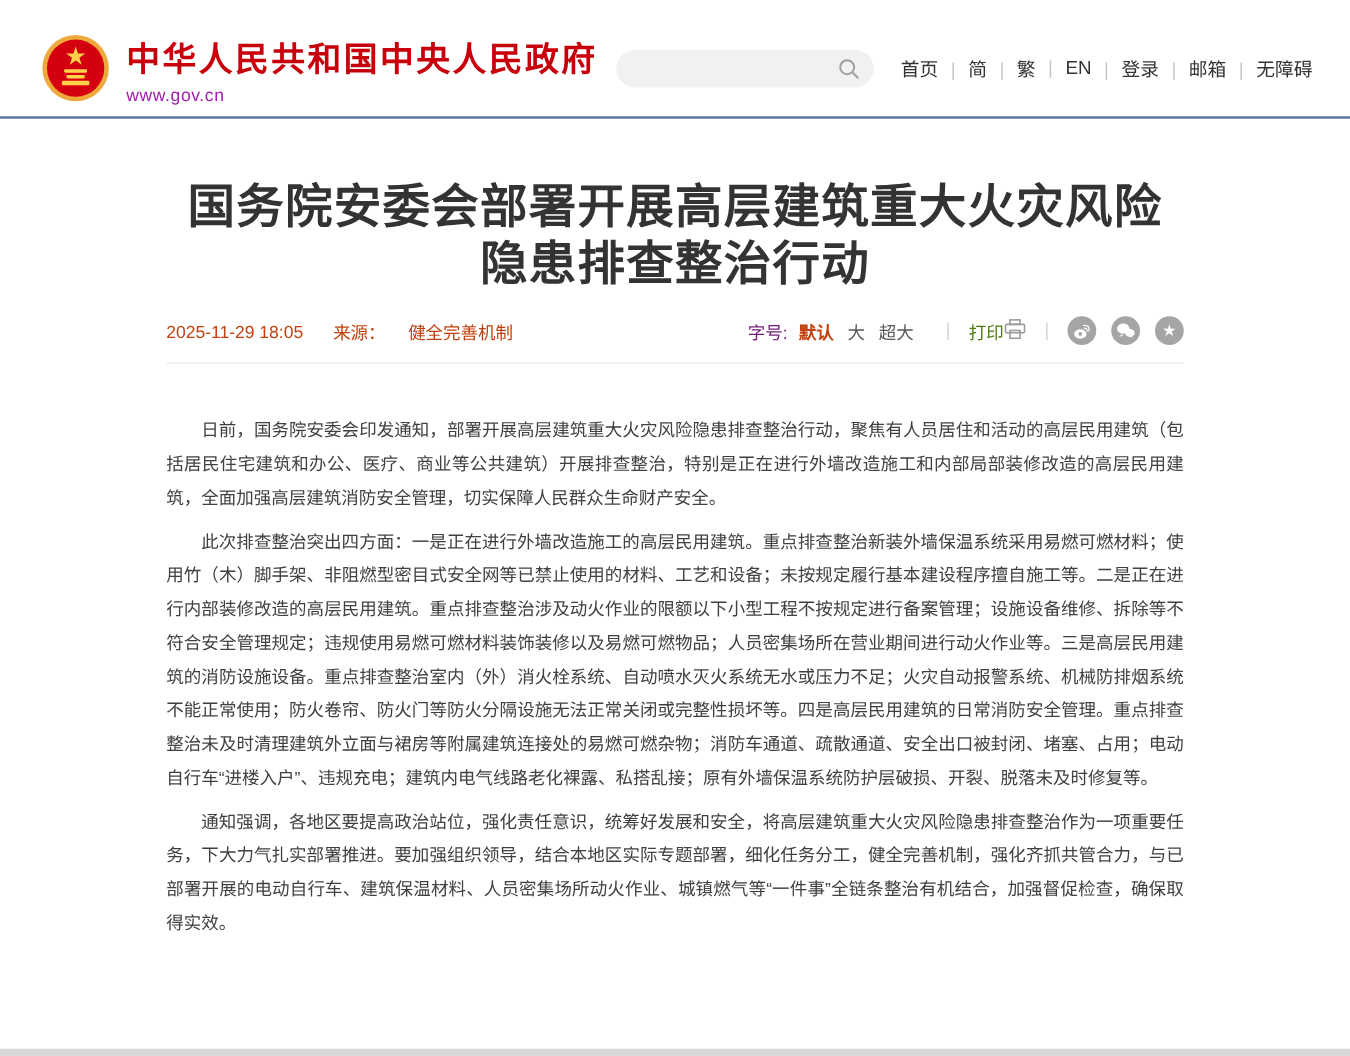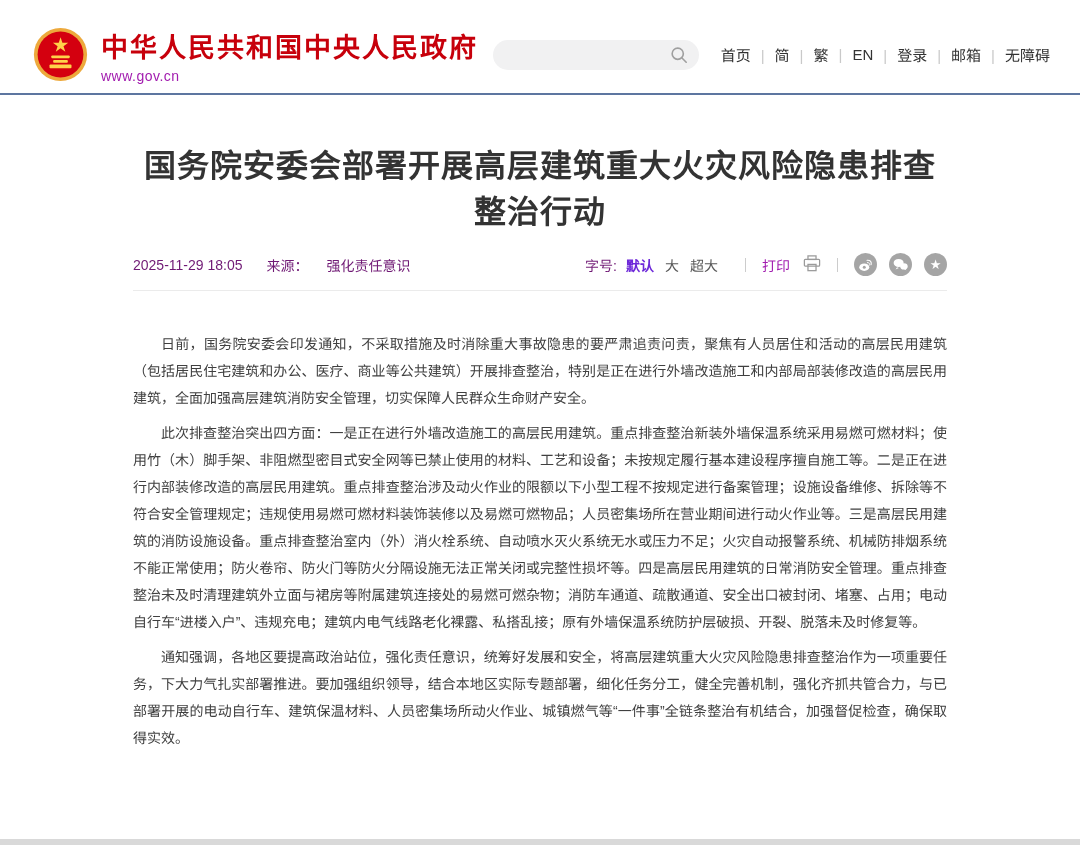--- a/index.html
+++ b/index.html
@@ -27,38 +27,38 @@
   .search-input { position:absolute; inset:0; width:100%; border:0; background:transparent; outline:none; padding:0 38px 0 14px; font-size:13px; color:#333; border-radius:16px; }
   .search-icon { position:absolute; right:11px; top:6px; pointer-events:none; }
 
   .top-nav { display:flex; align-items:center; font-size:15px; color:#333; white-space:nowrap; }
   .nav-item { cursor:pointer; }
   .nav-item + .nav-item::before { content:"|"; color:#c9c9c9; margin:0 10px; font-weight:400; }
 
   
   main { width:814px; margin:0 auto; }
   .article-title {
-    margin:48px 0 0; font-size:32px; line-height:46px; font-weight:700;
+    margin:48px 0 0; font-size:38px; line-height:46px; font-weight:700;
     color:#333; text-align:center; letter-spacing:1px;
   }
 
   .meta-row {
     margin-top:18px; display:flex; justify-content:space-between; align-items:center;
     padding-bottom:14px; border-bottom:1px solid #ebebeb;
   }
-  .meta-left { font-size:14px; color:#701a75; display:flex; align-items:center; }
+  .meta-left { font-size:14px; color:#c2410c; display:flex; align-items:center; }
   .meta-date { margin-right:24px; }
   .meta-source-label { margin-right:18px; }
 
   .meta-right { display:flex; align-items:center; font-size:14px; color:#8c8c8c; }
   .fs-label { margin-right:9px; color:#701a75; }
   .fs-option { margin-right:11px; cursor:pointer; color:#595959; }
-  .fs-option.selected { color:#6d28d9; font-weight:700; }
+  .fs-option.selected { color:#c2410c; font-weight:700; }
   .meta-sep { width:1px; height:14px; background:#ccc; margin:0 16px; }
-  .print-btn { display:flex; align-items:center; gap:13px; cursor:pointer; color:#a21caf; }
+  .print-btn { display:flex; align-items:center; gap:0; cursor:pointer; color:#4d7c0f; }
   .share-group { display:flex; gap:12px; align-items:center; }
   .share-icon {
     width:23px; height:23px; border-radius:50%; background:#a5a5a5;
     display:flex; align-items:center; justify-content:center; cursor:pointer;
     color:#fff; font-size:13px; line-height:1;
   }
 
   .article-body { margin-top:40px; }
   .article-body p {
     margin:0 0 8px; font-size:14px; line-height:27px; color:#404040;
@@ -110,21 +110,21 @@
   </div>
 </header>
 
 <main>
   <h1 class="article-title">国务院安委会部署开展高层建筑重大火灾风险隐患排查整治行动</h1>
 
   <div class="meta-row">
     <div class="meta-left">
       <span class="meta-date">2025-11-29 18:05</span>
       <span class="meta-source-label">来源：</span>
-      <span class="meta-source">强化责任意识</span>
+      <span class="meta-source">健全完善机制</span>
     </div>
 
     <div class="meta-right">
       <span class="fs-label">字号:</span>
       <span class="fs-option selected">默认</span>
       <span class="fs-option">大</span>
       <span class="fs-option">超大</span>
 
       <span class="meta-sep"></span>
 
@@ -157,19 +157,19 @@
             <ellipse cx="17.5" cy="13" rx="6" ry="5"></ellipse>
             <path d="M21.5 19 l-2 -2.6 -2.3 0.8 z"></path>
           </svg>
         </span>
         <span class="share-icon">★</span>
       </span>
     </div>
   </div>
 
   <div class="article-body">
-    <p>日前，国务院安委会印发通知，不采取措施及时消除重大事故隐患的要严肃追责问责，聚焦有人员居住和活动的高层民用建筑（包括居民住宅建筑和办公、医疗、商业等公共建筑）开展排查整治，特别是正在进行外墙改造施工和内部局部装修改造的高层民用建筑，全面加强高层建筑消防安全管理，切实保障人民群众生命财产安全。</p>
+    <p>日前，国务院安委会印发通知，部署开展高层建筑重大火灾风险隐患排查整治行动，聚焦有人员居住和活动的高层民用建筑（包括居民住宅建筑和办公、医疗、商业等公共建筑）开展排查整治，特别是正在进行外墙改造施工和内部局部装修改造的高层民用建筑，全面加强高层建筑消防安全管理，切实保障人民群众生命财产安全。</p>
     <p>此次排查整治突出四方面：一是正在进行外墙改造施工的高层民用建筑。重点排查整治新装外墙保温系统采用易燃可燃材料；使用竹（木）脚手架、非阻燃型密目式安全网等已禁止使用的材料、工艺和设备；未按规定履行基本建设程序擅自施工等。二是正在进行内部装修改造的高层民用建筑。重点排查整治涉及动火作业的限额以下小型工程不按规定进行备案管理；设施设备维修、拆除等不符合安全管理规定；违规使用易燃可燃材料装饰装修以及易燃可燃物品；人员密集场所在营业期间进行动火作业等。三是高层民用建筑的消防设施设备。重点排查整治室内（外）消火栓系统、自动喷水灭火系统无水或压力不足；火灾自动报警系统、机械防排烟系统不能正常使用；防火卷帘、防火门等防火分隔设施无法正常关闭或完整性损坏等。四是高层民用建筑的日常消防安全管理。重点排查整治未及时清理建筑外立面与裙房等附属建筑连接处的易燃可燃杂物；消防车通道、疏散通道、安全出口被封闭、堵塞、占用；电动自行车“进楼入户”、违规充电；建筑内电气线路老化裸露、私搭乱接；原有外墙保温系统防护层破损、开裂、脱落未及时修复等。</p>
     <p>通知强调，各地区要提高政治站位，强化责任意识，统筹好发展和安全，将高层建筑重大火灾风险隐患排查整治作为一项重要任务，下大力气扎实部署推进。要加强组织领导，结合本地区实际专题部署，细化任务分工，健全完善机制，强化齐抓共管合力，与已部署开展的电动自行车、建筑保温材料、人员密集场所动火作业、城镇燃气等“一件事”全链条整治有机结合，加强督促检查，确保取得实效。</p>
   </div>
 </main>
 
 <div class="bottom-bar"></div>
 
 </body></html>

